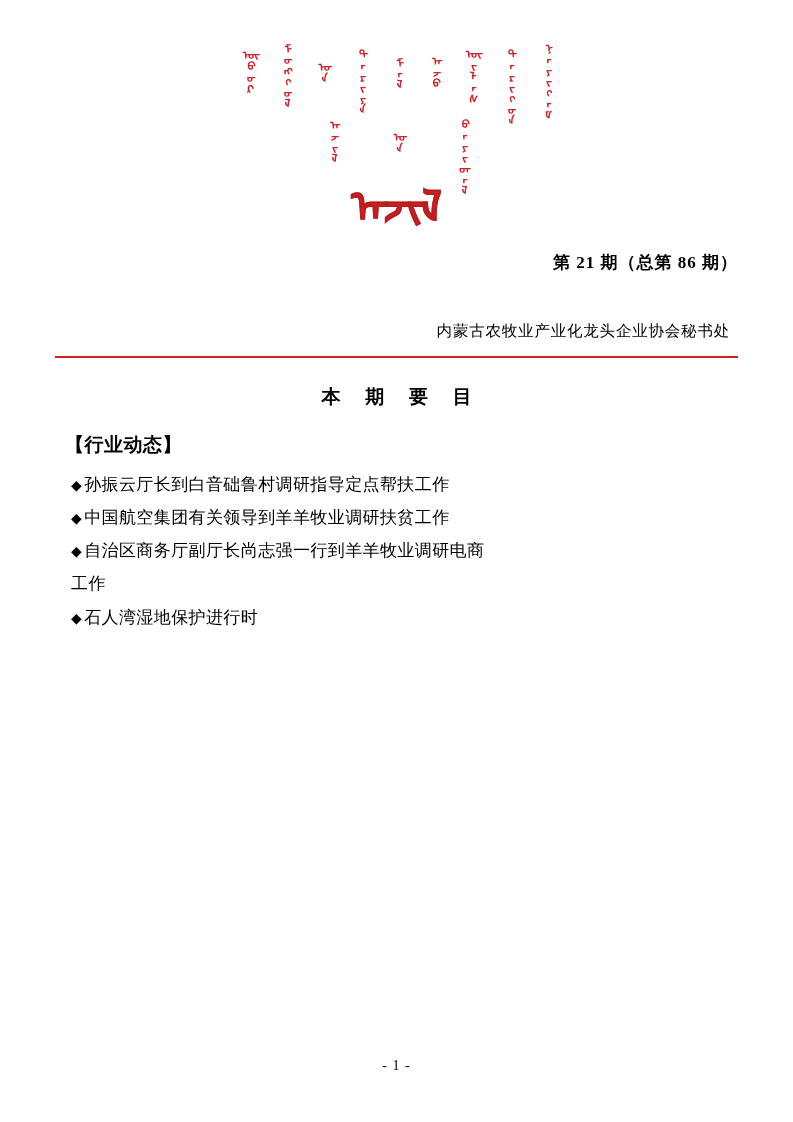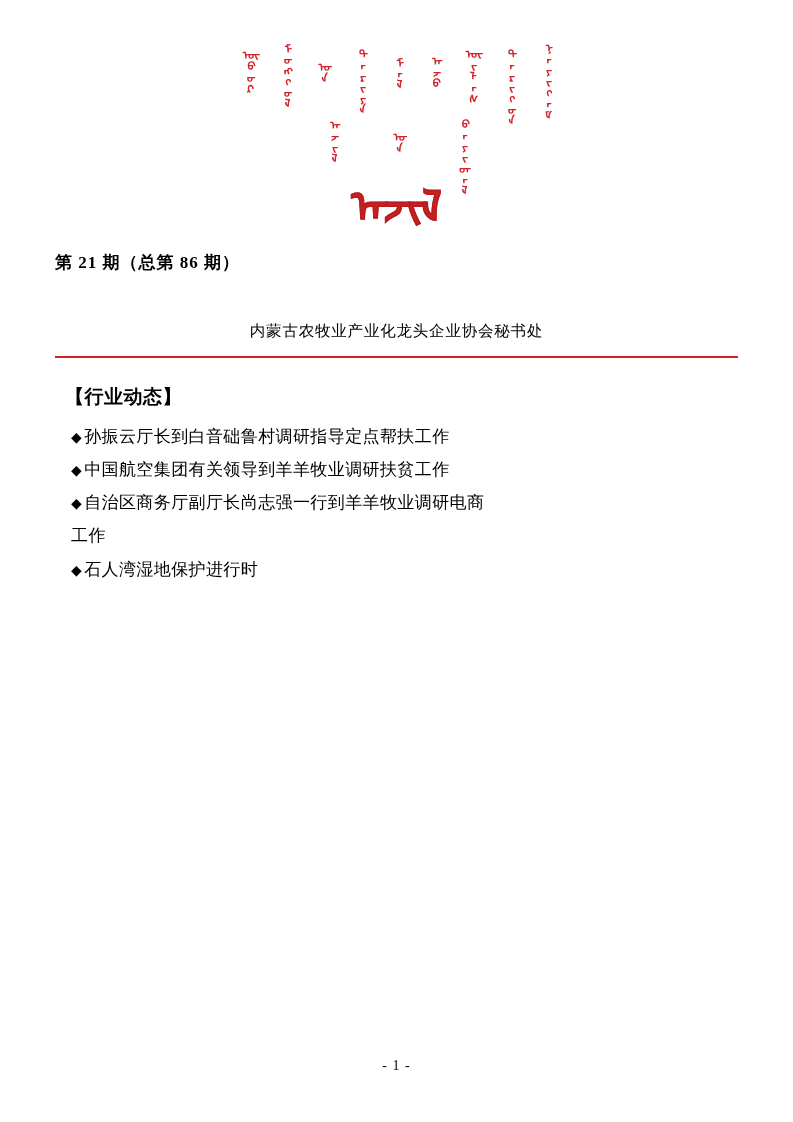--- a/index.html
+++ b/index.html
@@ -71,32 +71,32 @@
     font-family: "Liberation Sans", sans-serif;
     font-weight: bold;
     font-size: 44px;
     letter-spacing: 9px;
     margin: 2px 0 16px 0;
     -webkit-text-stroke: 0.6px #b81d20;
   }
 
   
   .issue-line {
-    text-align: left;
+    text-align: right;
     font-family: "Liberation Serif", serif;
     font-weight: bold;
     font-size: 17px;
     letter-spacing: 1px;
     margin: 10px 0 16px 0;
   }
 
   
   .publisher-row {
     display: flex;
-    justify-content: center;
+    justify-content: flex-end;
     align-items: baseline;
     font-size: 15.5px;
     letter-spacing: 0.5px;
     padding: 0 8px 0 8px;
     margin-top: 47px;
   }
   .publisher-row .issuer { letter-spacing: 0.8px; }
   .publisher-row .date {
     padding-right: 60px;
     letter-spacing: 0.8px;
@@ -180,20 +180,21 @@
   </div>
 
   <div class="issue-line">第 21 期（总第 86 期）</div>
 
   <div class="publisher-row">
     <span class="issuer">内蒙古农牧业产业化龙头企业协会秘书处</span>
   </div>
 
   <hr class="red-rule">
 
+  <div class="contents-heading">本 期 要 目</div>
 
   <div>
     <div class="section-head">【行业动态】</div>
     <div class="toc-item">
       <span class="diamond">◆</span><span>孙振云厅长到白音础鲁村调研指导定点帮扶工作</span>
     </div>
   </div>
 
   <div>
 

